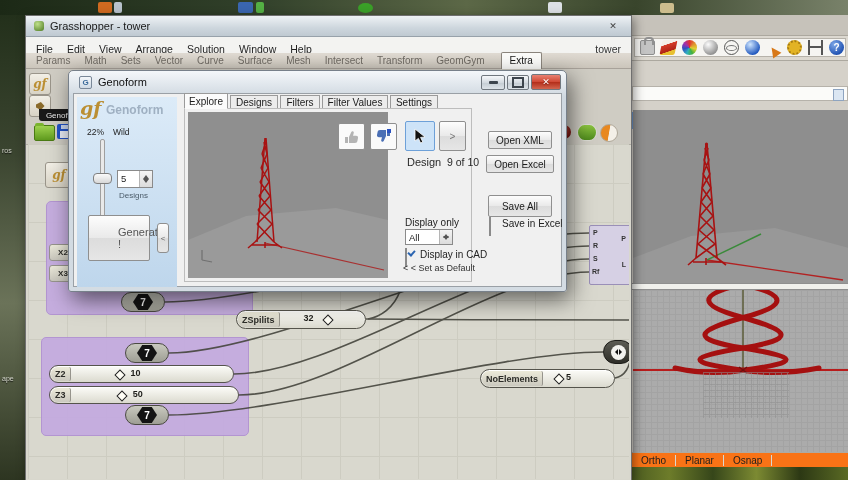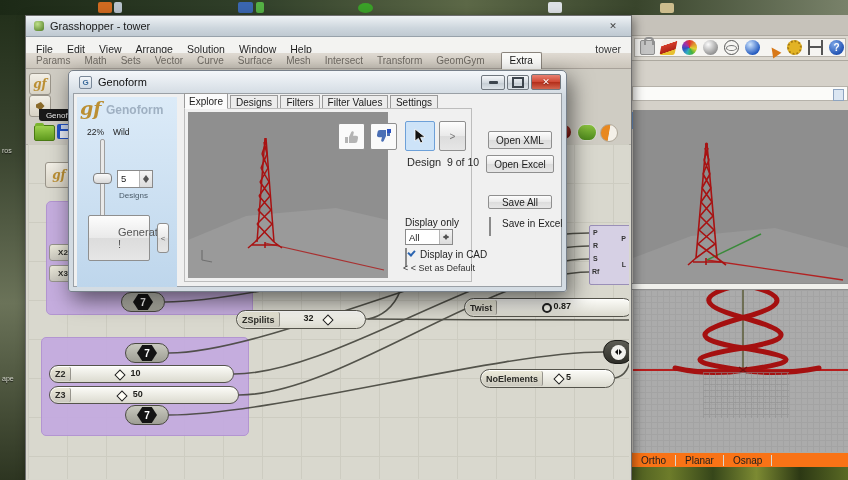--- a/index.html
+++ b/index.html
@@ -283,25 +283,20 @@
         </div>
       <div class="abs hexcap" style="left:97px;top:261px;width:44px;height:20px;">
           <span class="hex">7</span>
         </div>
 
       <div class="abs slider" style="left:208px;top:166px;width:130px;height:19px;">
         <span class="tag">ZSpilits</span>
         <span class="val" style="left:52%;">32</span>
         <span class="grip-d" style="left:68%;"></span>
       </div>
-      <div class="abs slider" style="left:436px;top:154px;width:169px;height:19px;">
-        <span class="tag">Twist</span>
-        <span class="grip-c" style="left:46%;"></span>
-        <span class="val" style="left:53%;">0.87</span>
-      </div>
       <div class="abs slider" style="left:21px;top:221px;width:185px;height:18px;">
         <span class="tag">Z2</span>
         <span class="grip-d" style="left:36%;"></span>
         <span class="val" style="left:44%;">10</span>
       </div>
       <div class="abs slider" style="left:21px;top:242px;width:190px;height:18px;">
         <span class="tag">Z3</span>
         <span class="grip-d" style="left:36%;"></span>
         <span class="val" style="left:44%;">50</span>
       </div>
@@ -421,18 +416,18 @@
           <span class="tri-dn"></span>
         </span>
     </div>
     <span class="abs checkbox checked" style="left:336px;top:178px;"></span>
     <span class="abs" style="left:351px;top:178px;font-size:10px;color:#222;">Display in CAD</span>
     <span class="abs" style="left:334px;top:192px;font-size:9px;color:#333;">&lt; &lt; Set as Default</span>
 
     
     <div class="abs btn" style="left:419px;top:60px;width:64px;height:18px;">Open XML</div>
     <div class="abs btn" style="left:417px;top:84px;width:68px;height:18px;">Open Excel</div>
-    <div class="abs btn" style="left:419px;top:124px;width:64px;height:14px;">Save All</div>
+    <div class="abs btn" style="left:419px;top:124px;width:64px;height:22px;">Save All</div>
     <span class="abs checkbox" style="left:418px;top:147px;"></span>
     <span class="abs" style="left:433px;top:147px;font-size:10px;color:#222;">Save in Excel</span>
   </div>
 
 </div>
 
 </body></html>

